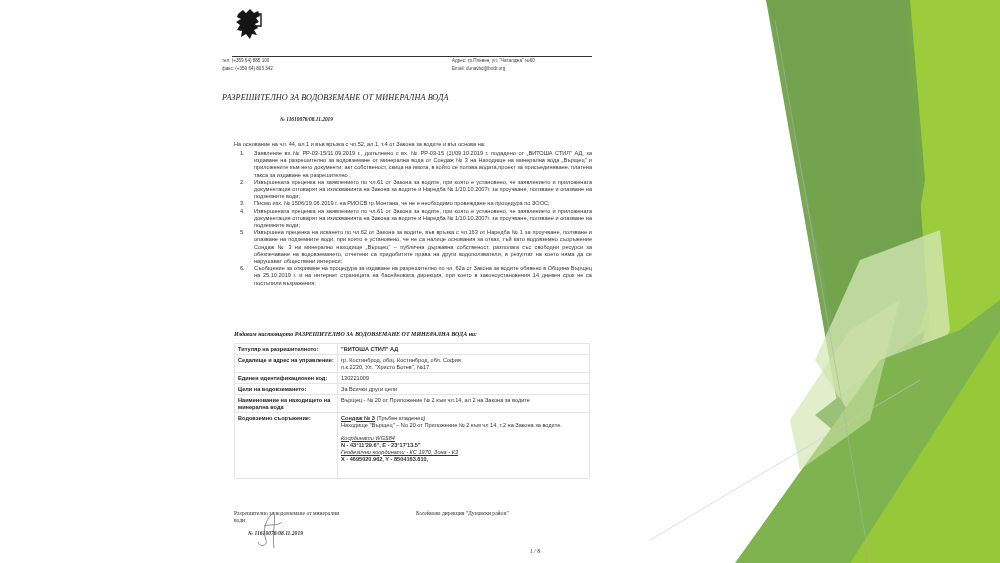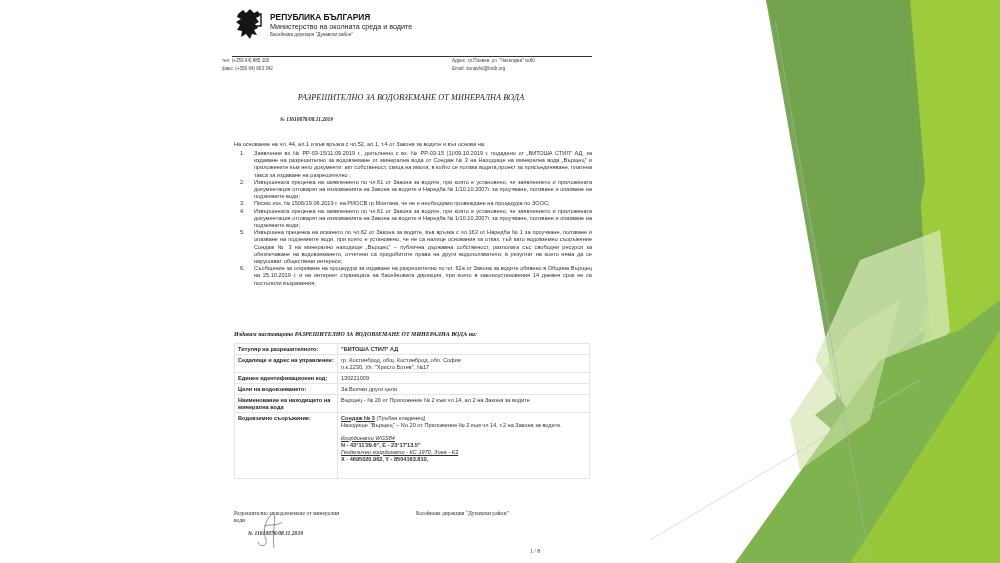--- a/index.html
+++ b/index.html
@@ -16,21 +16,21 @@
   .crest { position: absolute; left: 0; top: 0; width: 30px; height: 32px; }
   .lh-text { position: absolute; left: 36px; top: 4px; }
   .lh-country { font-weight: bold; font-size: 8.4px; line-height: 10px; color: #111; }
   .lh-ministry { font-size: 7.2px; line-height: 9px; color: #222; }
   .lh-dir { font-size: 4.6px; line-height: 7px; color: #444; }
   .rule { position: absolute; left: 10px; top: 56px; width: 360px; height: 1px; background: #333; }
   .contact { position: absolute; font-size: 4.6px; line-height: 8px; color: #444; }
   .c-left { left: 0px; top: 57px; }
   .c-right { left: 230px; top: 57px; }
   .title {
-    position: absolute; left: 0; width: 378px; top: 94px; text-align: center;
+    position: absolute; left: 0; width: 378px; top: 94px; text-align: left;
     font-family: "Liberation Serif", serif; font-style: italic; font-size: 8.2px; color: #222;
     letter-spacing: 0.1px;
   }
   .number {
     position: absolute; left: 58px; top: 116px; font-family: "Liberation Serif", serif;
     font-style: italic; font-weight: bold; font-size: 5.4px; color: #222;
   }
   .intro { position: absolute; left: 12px; top: 141px; width: 360px; }
   .list { position: absolute; left: 12px; top: 150px; width: 358px; margin: 0; padding: 0; list-style: none; }
   .list li { position: relative; padding-left: 20px; text-align: justify; }
@@ -72,25 +72,20 @@
   <line x1="650" y1="540" x2="920" y2="380" stroke="#c8c8c8" stroke-width="0.6"></line>
 </svg>
 
 <div class="doc">
 
   <div class="lh">
     <svg class="crest" viewBox="0 0 30 32">
       <path d="M4 6 L9 2 L12 5 L16 1 L20 5 L24 3 L26 8 L22 10 L25 14 L21 16 L24 20 L20 22 L23 27 L18 26 L16 31 L12 26 L7 29 L8 23 L3 22 L6 17 L2 14 L7 11 L3 9 Z" fill="#151515"></path>
       <path d="M22 6 L27 6 L27 18 L22 18" fill="none" stroke="#151515" stroke-width="1.4"></path>
     </svg>
-    <div class="lh-text">
-      <div class="lh-country">РЕПУБЛИКА БЪЛГАРИЯ</div>
-      <div class="lh-ministry">Министерство на околната среда и водите</div>
-      <div class="lh-dir">Басейнова дирекция  "Дунавски район"</div>
-    </div>
   </div>
 
   <div class="rule"></div>
 
   <div class="contact c-left">
     <div>тел: (+359 64) 885 100</div>
     <div>факс: (+359 64) 803 342</div>
   </div>
   <div class="contact c-right">
     <div>Адрес: гр.Плевен, ул. "Чаталджа" №60</div>

